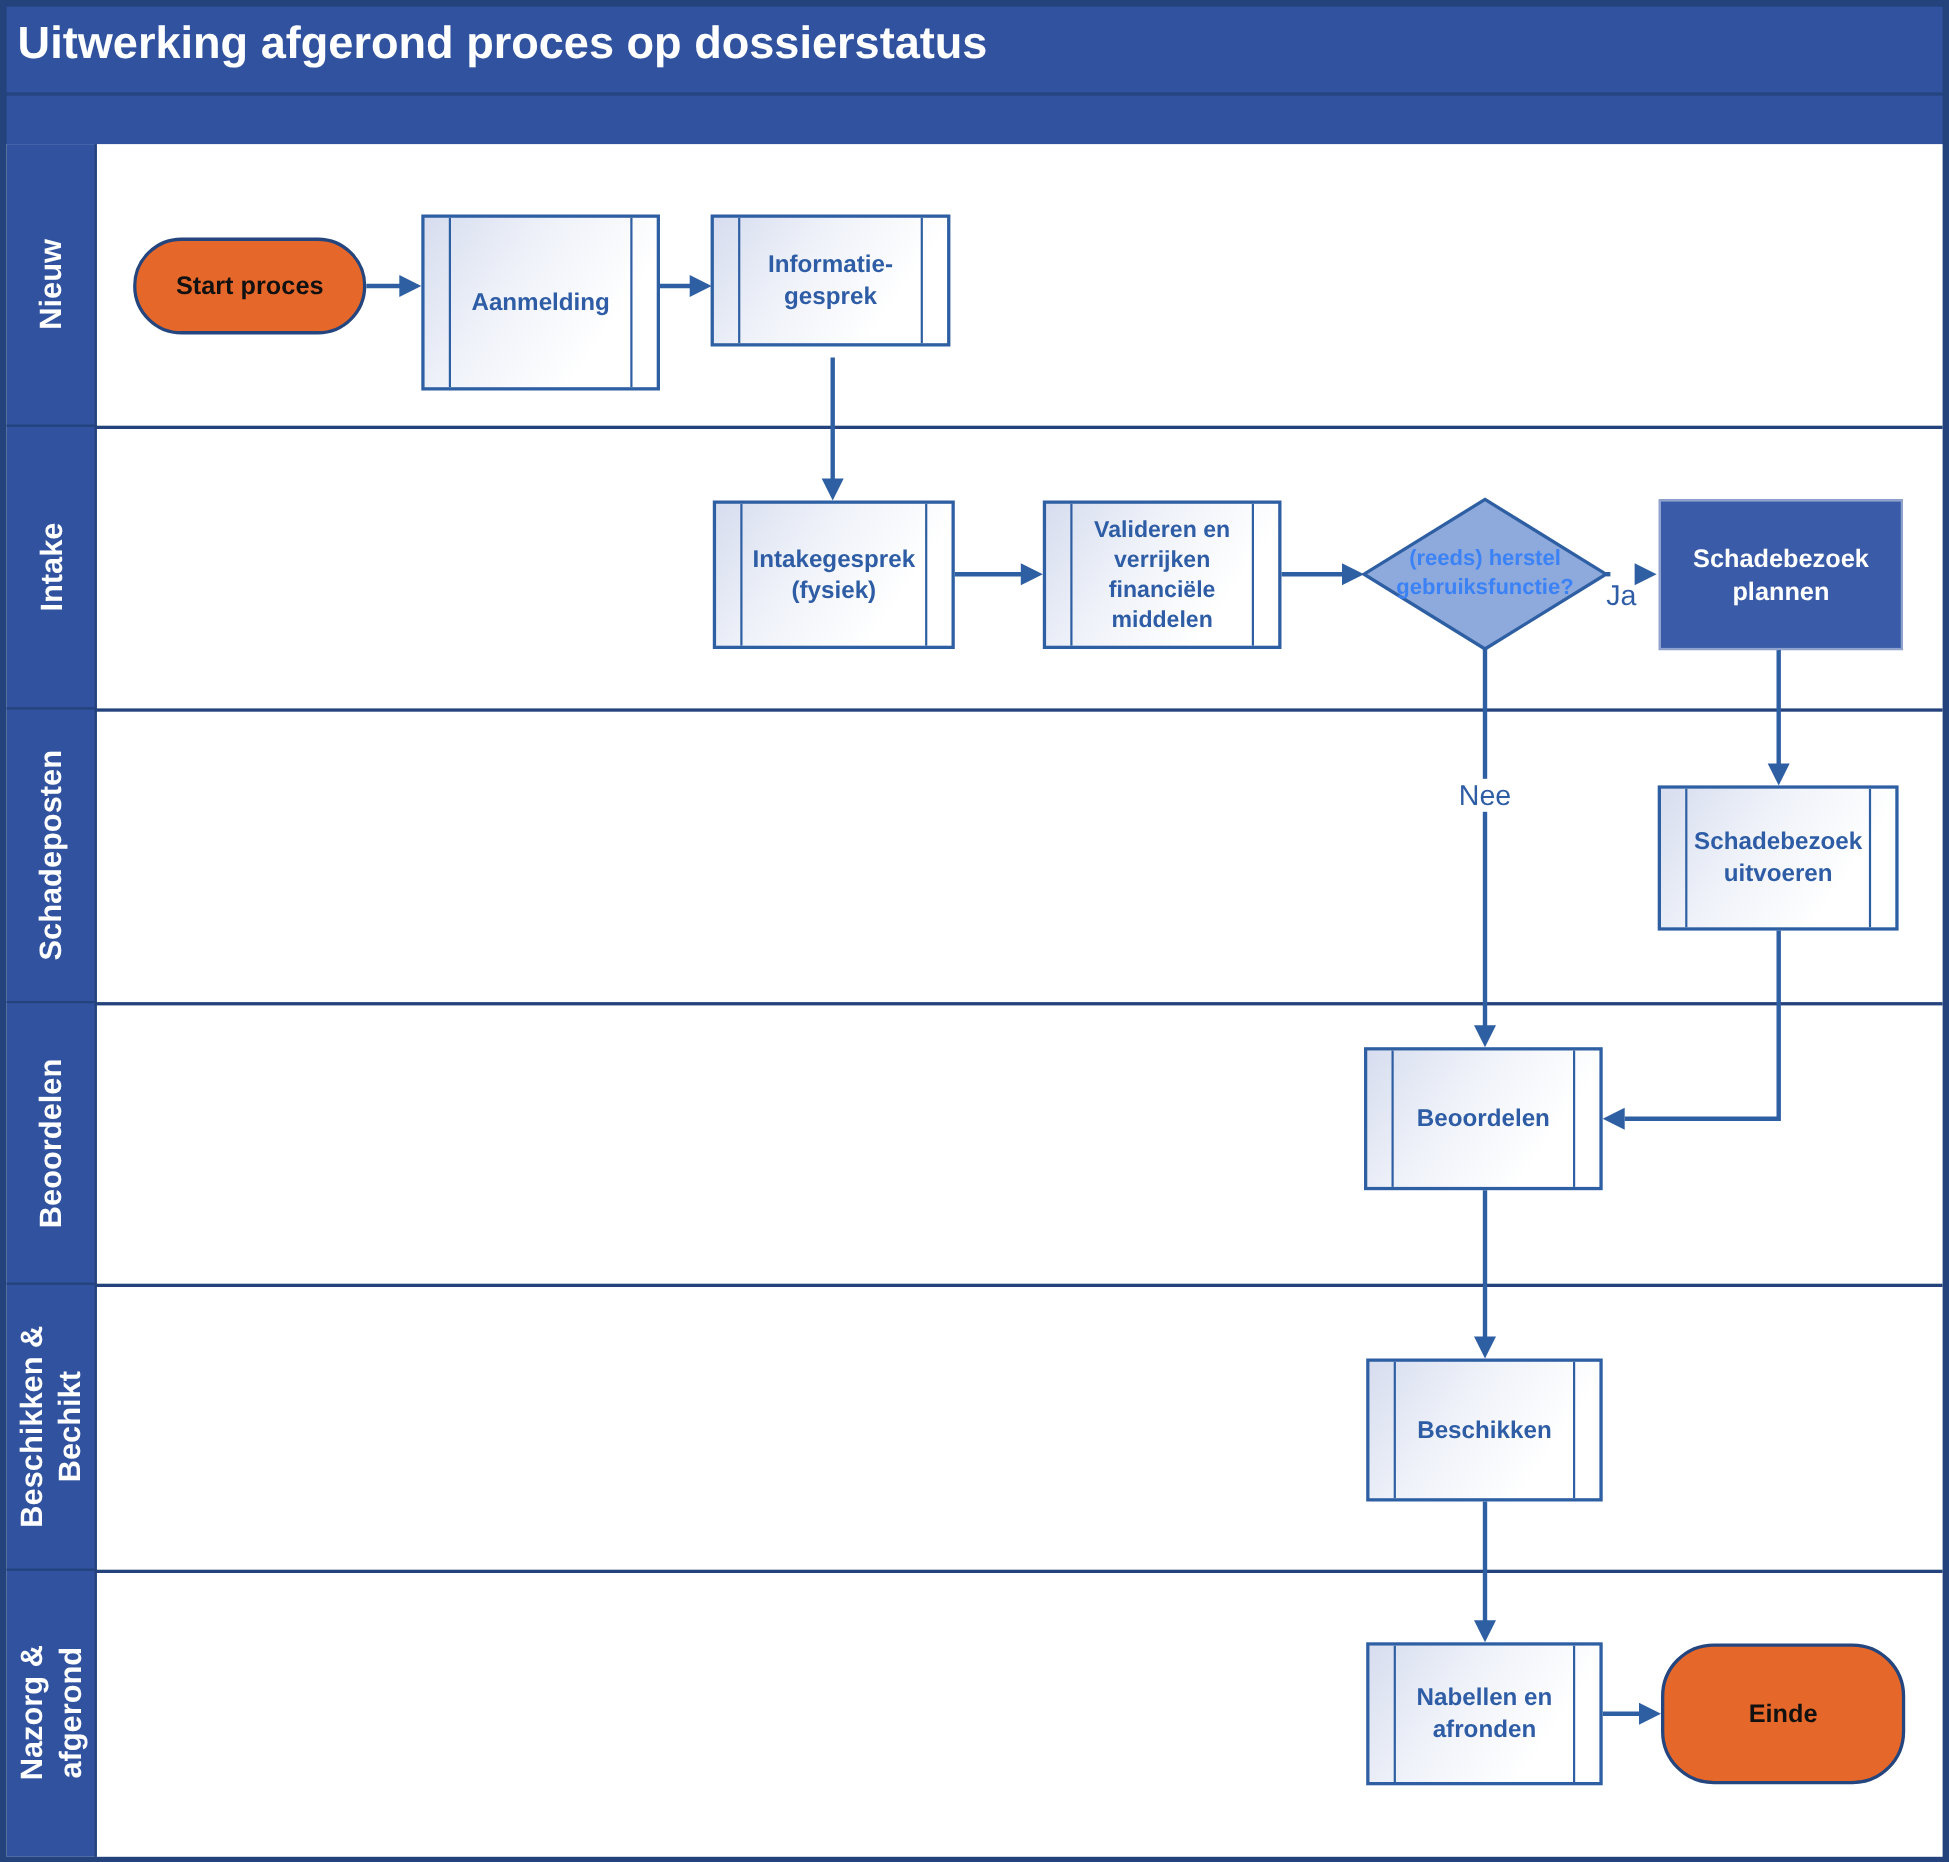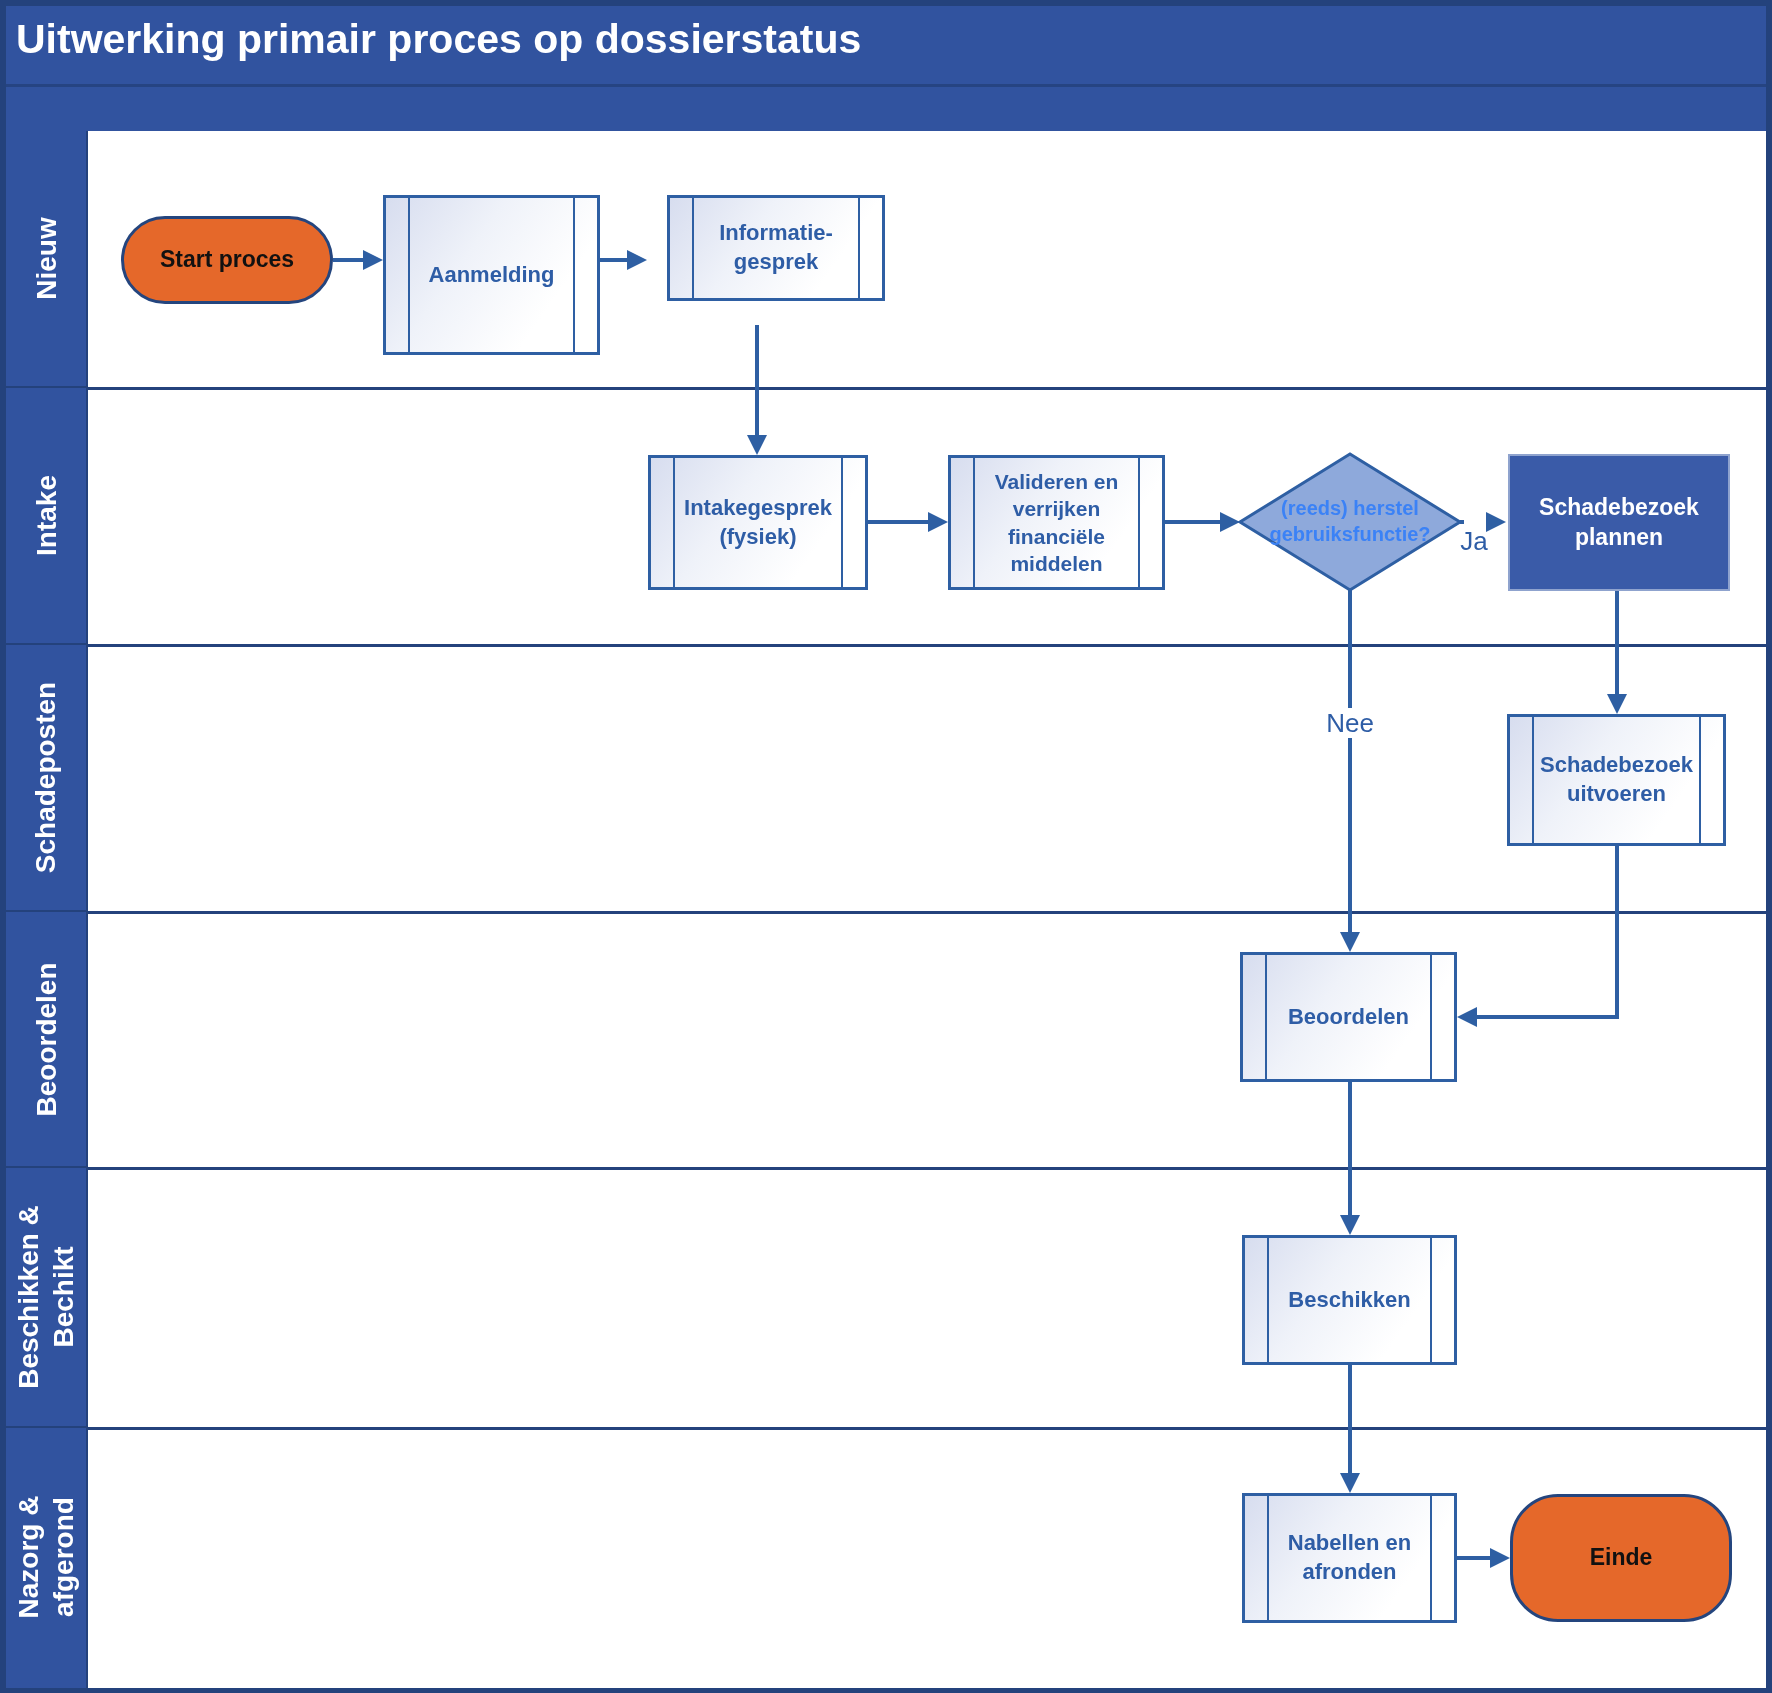--- a/index.html
+++ b/index.html
@@ -47,21 +47,21 @@
   .branch-label{position:absolute;z-index:6;color:var(--shape-text);font-weight:normal;font-size:26px;transform:translate(-50%,-50%);line-height:1;margin-top:21px;}
   .branch-label.on-line{background:#ffffff;padding:2px 5px;}
   svg.wires{position:absolute;left:0;top:0;z-index:5;pointer-events:none;}
 </style>
 </head>
 <body>
 
 <div class="canvas">
 
   <div class="title-band">
-    <div class="page-title">Uitwerking primair proces op dossierstatus</div>
+    <div class="page-title">Uitwerking afgerond proces op dossierstatus</div>
     <div class="rule"></div>
   </div>
 
   <div class="lane-col">
     <div class="lane-cell" style="height:257px">
         <span class="vtext">Nieuw</span>
       </div>
     <div class="lane-cell" style="height:257px">
         <span class="vtext">Intake</span>
       </div>
@@ -88,21 +88,21 @@
   <div class="lane-line" style="top:1427px"></div>
 
   <div class="node stadium" style="left:121px;top:216px;width:212px;height:88px">
     <span class="node-label">Start proces</span>
   </div>
 
   <div class="node subprocess" style="left:383px;top:195px;width:217px;height:160px">
     <span class="node-label">Aanmelding</span>
   </div>
 
-  <div class="node subprocess" style="left:667px;top:195px;width:218px;height:106px">
+  <div class="node subprocess" style="left:646px;top:195px;width:218px;height:120px">
     <span class="node-label">Informatie-
 gesprek</span>
   </div>
 
   <div class="node subprocess" style="left:648px;top:455px;width:220px;height:135px">
     <span class="node-label">Intakegesprek
 (fysiek)</span>
   </div>
 
   <div class="node subprocess" style="left:948px;top:455px;width:217px;height:135px">

